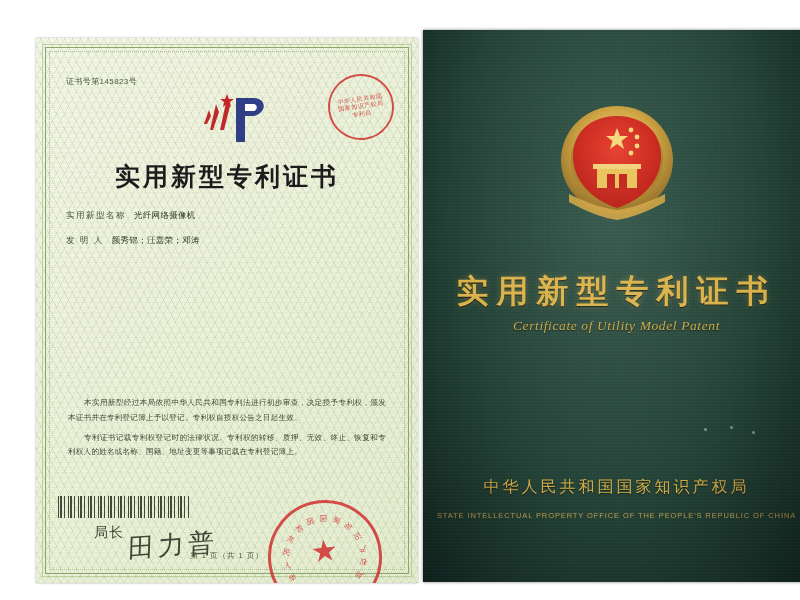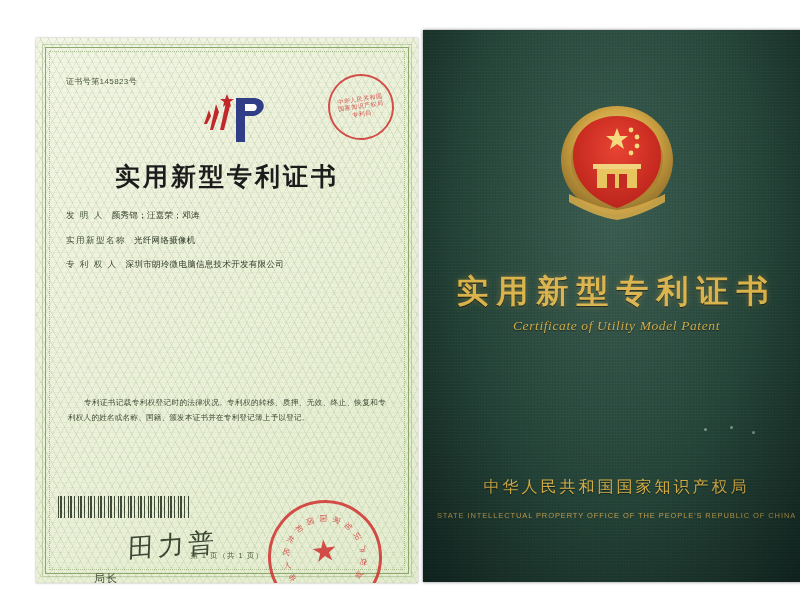--- a/index.html
+++ b/index.html
@@ -160,22 +160,22 @@
       #23301e 0 1px, transparent 1px 2px,
       #23301e 2px 4px, transparent 4px 6px,
       #23301e 6px 7px, transparent 7px 10px);
     opacity: 0.85;
   }
 
   
   .director {
     position: absolute;
     left: 58px;
-    top: 533px;
-    font-size: 11px;
+    top: 486px;
+    font-size: 14px;
     color: #3c4a33;
     letter-spacing: 1px;
   }
   .signature {
     position: absolute;
     left: 92px;
     top: 490px;
     font-family: "Liberation Serif", serif;
     font-size: 26px;
     color: #2a3524;
@@ -366,35 +366,32 @@
         <div>中华人民共和国</div>
         <div>国家知识产权局</div>
         <div>专利局</div>
       </div>
     </div>
 
     <div class="cert-title">实用新型专利证书</div>
 
     <div class="fields">
       <div class="field-row">
-        <span class="field-label">发 明 人</span>
-        <span class="field-value">颜秀锦；汪嘉荣；邓涛</span>
-      </div>
-      <div class="field-row">
         <span class="field-label">实用新型名称</span>
         <span class="field-value">光纤网络摄像机</span>
       </div>
       <div class="field-row">
-        <span class="field-label">专 利 权 人</span>
-        <span class="field-value">深圳市朗玲微电脑信息技术开发有限公司</span>
+        <span class="field-label">发 明 人</span>
+        <span class="field-value">颜秀锦；汪嘉荣；邓涛</span>
       </div>
     </div>
 
     <div class="body-text">
-      <p>专利证书记载专利权登记时的法律状况。专利权的转移、质押、无效、终止、恢复和专利权人的姓名或名称、国籍、颁发本证书并在专利登记簿上予以登记。</p>
+      <p>本实用新型经过本局依照中华人民共和国专利法进行初步审查，决定授予专利权，颁发本证书并在专利登记簿上予以登记。专利权自授权公告之日起生效。</p>
+      <p>专利证书记载专利权登记时的法律状况。专利权的转移、质押、无效、终止、恢复和专利权人的姓名或名称、国籍、地址变更等事项记载在专利登记簿上。</p>
     </div>
 
     <div class="barcode"></div>
 
     <div class="director">局长</div>
     <div class="signature">田力普</div>
 
     <div class="seal-main">
       <div class="ring-text" id="ringText">
           <span style="transform: rotate(-130deg) translate(0px, -42px) rotate(90deg);">中</span>

